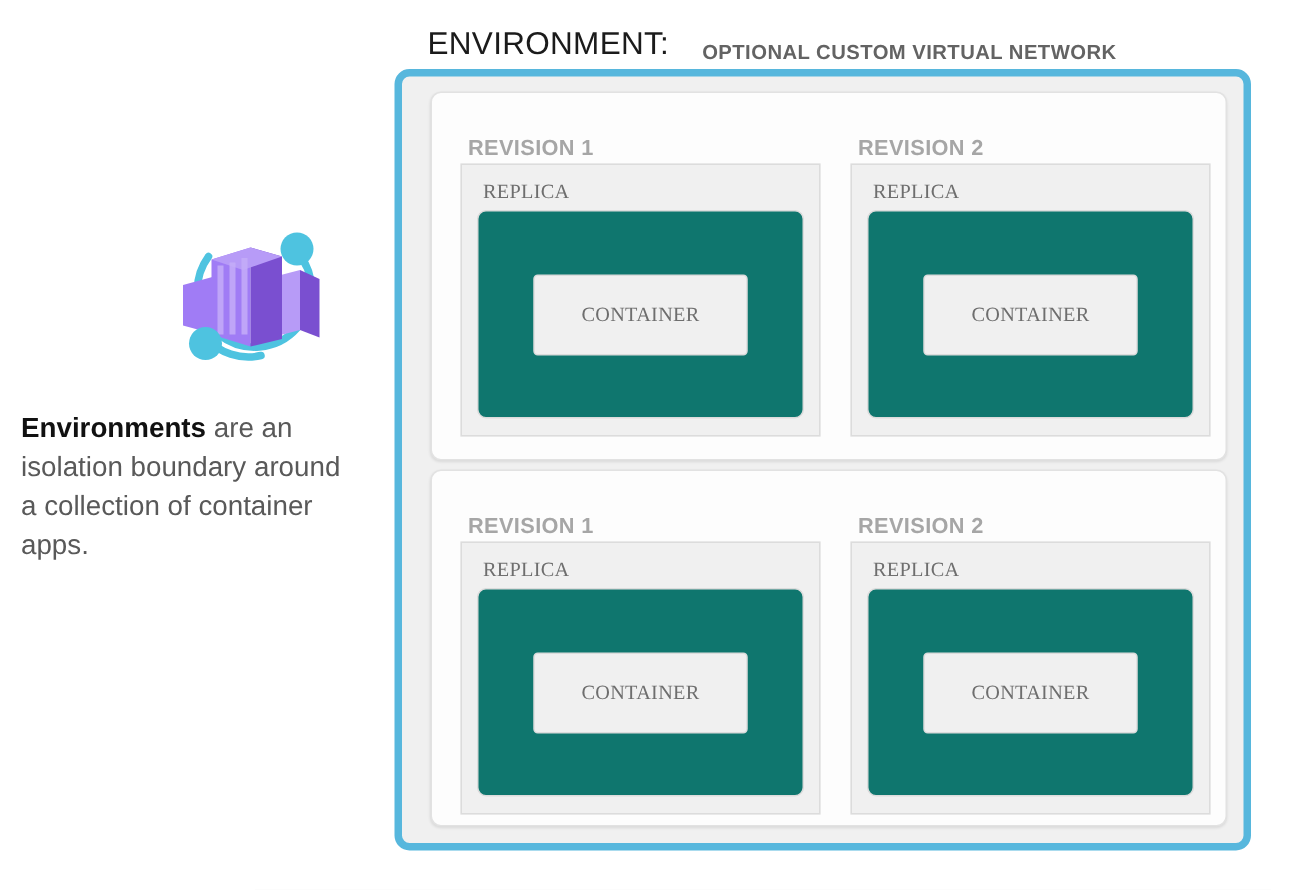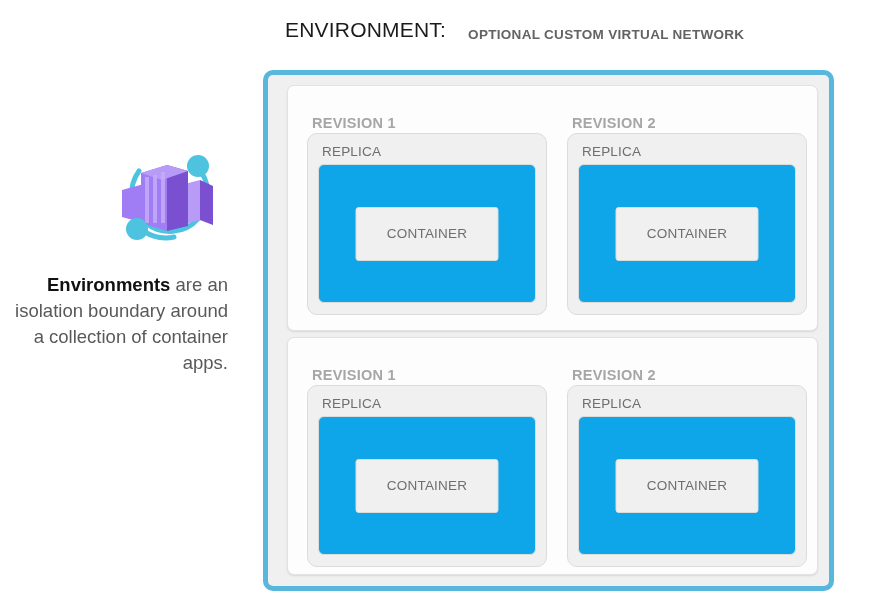--- a/index.html
+++ b/index.html
@@ -31,21 +31,21 @@
     top: 143px;
     width: 115px;
     height: 112px;
   }
 
   .caption {
     position: absolute;
     left: 14px;
     top: 272px;
     width: 214px;
-    text-align: right;
+    text-align: left;
     font-size: 18.5px;
     line-height: 26px;
     color: #595959;
     font-family: "Liberation Sans", sans-serif;
   }
   .caption b {
     color: #111111;
     font-weight: bold;
   }
 
@@ -77,21 +77,20 @@
   .environment {
     position: absolute;
     left: 263px;
     top: 46px;
     width: 571px;
     height: 521px;
     box-sizing: border-box;
     border: 5px solid #57b7dd;
     border-radius: 10px;
     background: #f0f0f0;
-    margin-top: 24px;
   }
 
   
   .app-box {
     position: absolute;
     box-sizing: border-box;
     background: #fdfdfd;
     border: 1px solid #e2e2e2;
     border-radius: 7px;
     box-shadow: 0 1px 2px rgba(0,0,0,0.10);
@@ -110,21 +109,22 @@
   }
   .app-label-1 { top: 14px; }
   .app-label-2 { top: 266px; }
 
   
   .revision {
     position: absolute;
     box-sizing: border-box;
     background: #f0f0f0;
     border: 1px solid #dcdcdc;
-    border-radius: 10px;
+    border-radius: 0;
+    font-family: Liberation Serif, serif;
   }
   .rev-label {
     position: absolute;
     font-size: 14.5px;
     font-weight: bold;
     color: #a6a6a6;
     letter-spacing: 0.25px;
     white-space: nowrap;
   }
 
@@ -156,21 +156,21 @@
     letter-spacing: 0.2px;
     white-space: nowrap;
   }
   .replica-inner {
     position: absolute;
     left: 10px;
     top: 30px;
     right: 10px;
     bottom: 11px;
     box-sizing: border-box;
-    background: #0ea5e9;
+    background: #0f766e;
     border: 1px solid #dcdcdc;
     border-radius: 6px;
   }
   .container-box {
     position: absolute;
     left: 50%;
     top: 50%;
     transform: translate(-50%, -50%);
     width: 143px;
     height: 54px;

